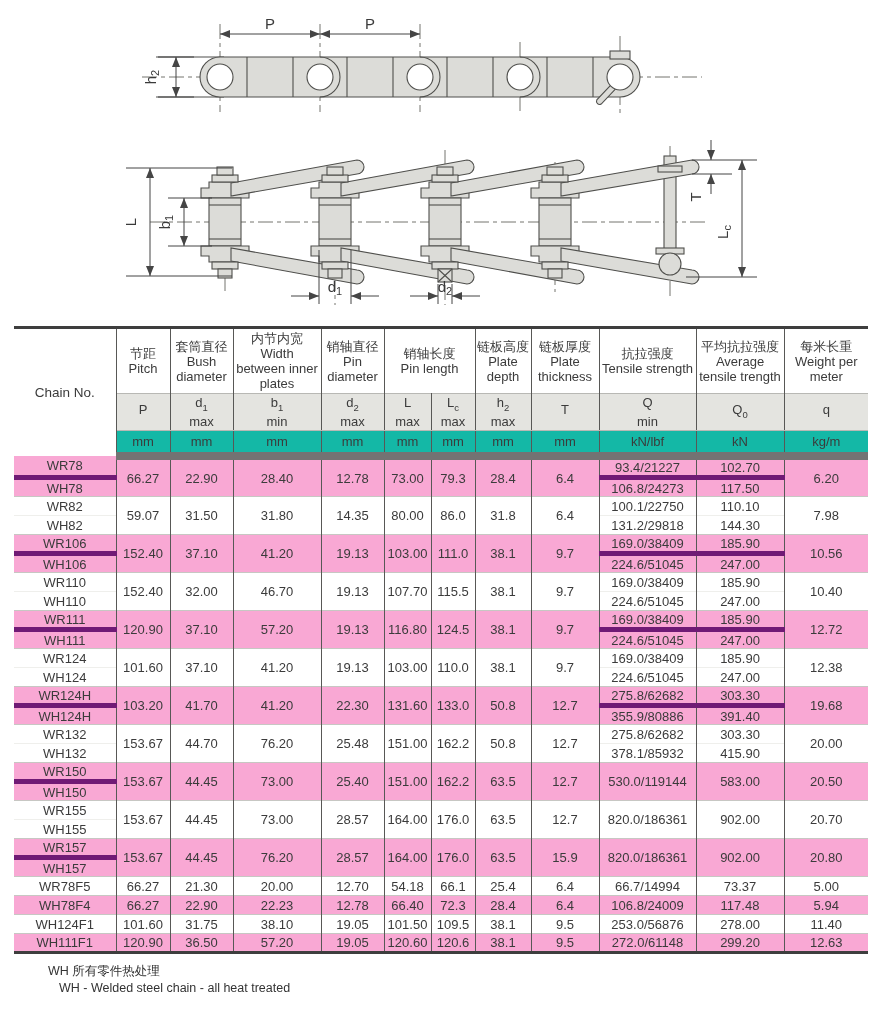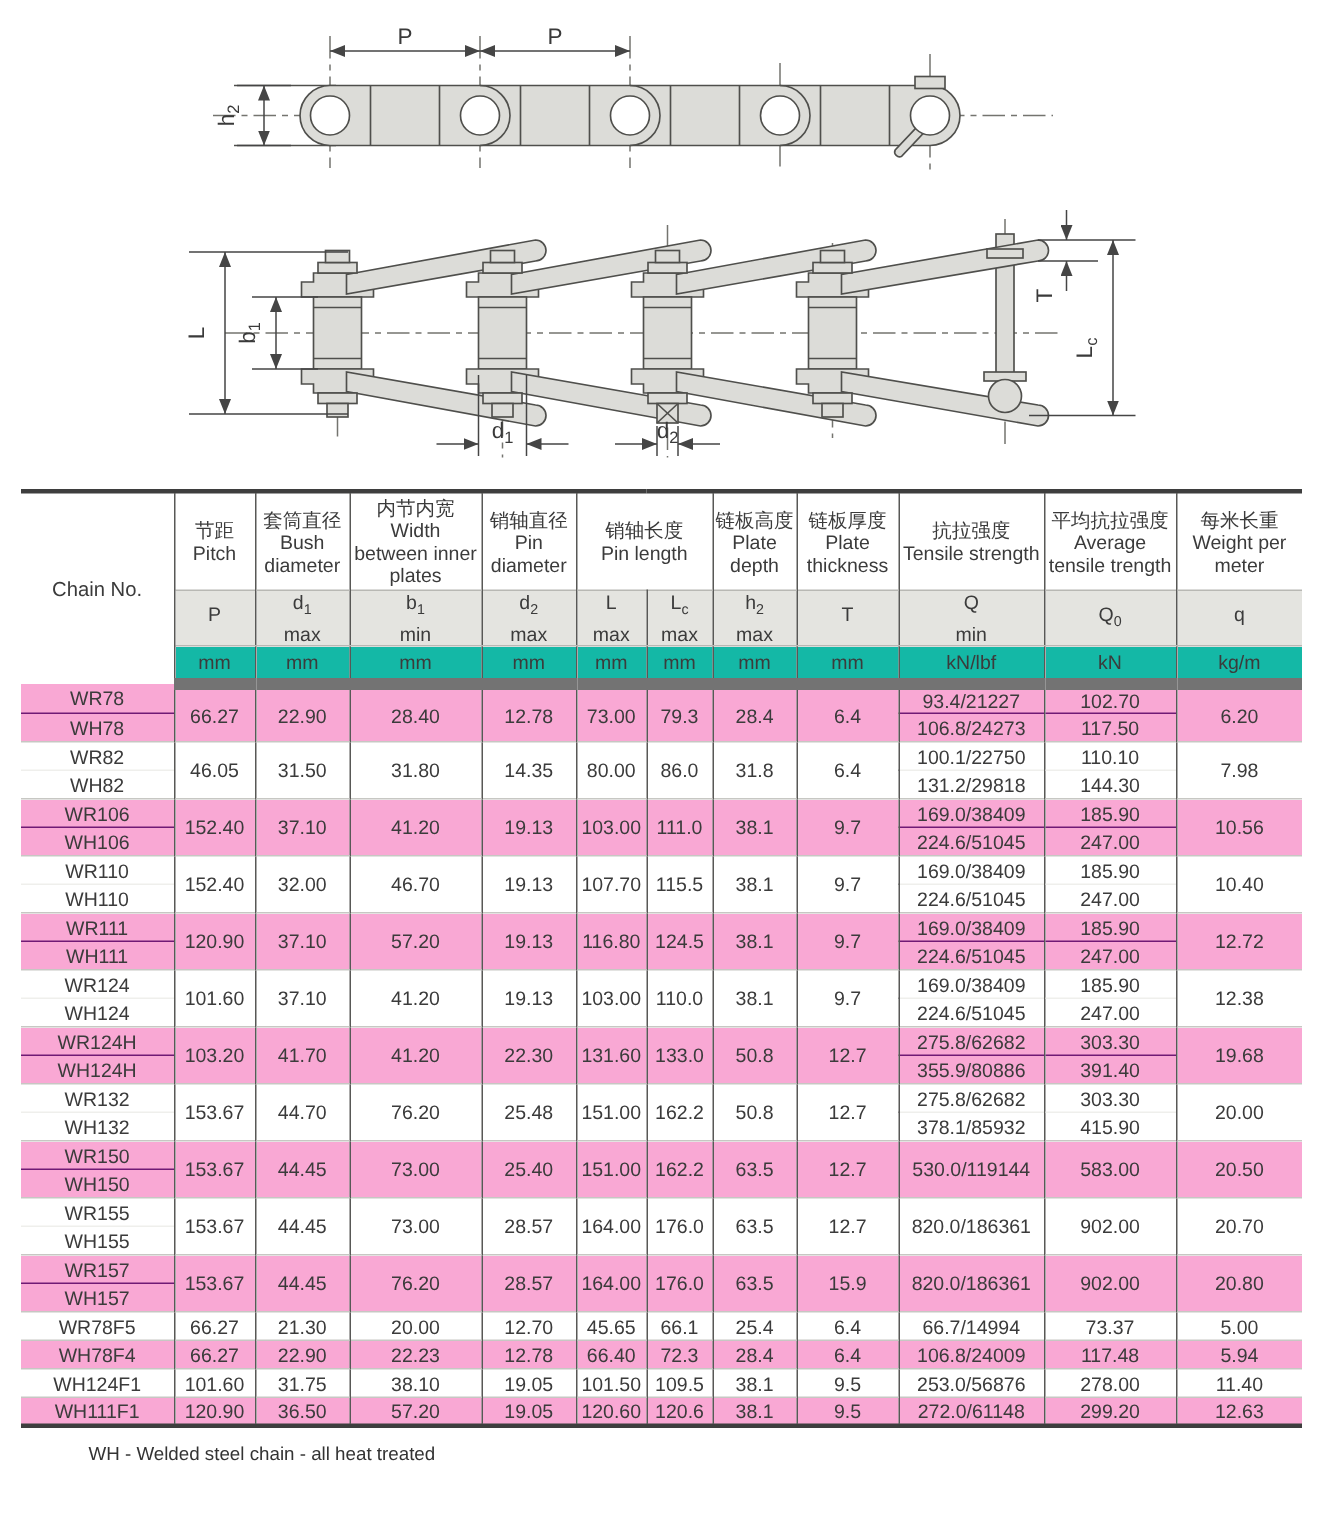--- a/index.html
+++ b/index.html
@@ -17,21 +17,21 @@
                          border-bottom:1px solid #b8b8b4;line-height:15px;vertical-align:middle;}
   .spec thead th.chainhead{background:#fff;border-top:none;border-bottom:none;font-size:13.5px;}
   .spec thead tr.hunit th{height:21px;border-bottom:8px solid #737373;background:#14b8a6;}
   .spec sub{font-size:9.5px;}
   .spec tbody{border-bottom:3px solid #3e3e3e;}
   .spec tbody tr{height:19px;}
   .spec tbody tr.shade{background:#f9a8d4;}
   .spec tbody tr.gstart td{border-top:1px solid #c7c7c3;}
   .spec tbody tr:first-child td{border-top:none;}
   .spec tbody tr.sub td{border-top:1px solid #efefec;}
-  .spec tbody tr.sub.shade td{border-top:1px solid #701a75;}
+  .spec tbody tr.sub.shade td{border-top:5px solid #701a75;}
 
   .notes{margin:9px 0 0 17px;font-size:12.5px;line-height:17px;color:#333;}
   .notes .i1{padding-left:31px;}
   .notes .i2{padding-left:42px;}
 </style>
 </head>
 <body>
 
 <div class="sheet">
 
@@ -323,21 +323,21 @@
           <td>102.70</td>
           <td rowspan="2" class="nocr">6.20</td>
         </tr>
         <tr class="sub shade">
           <td>WH78</td>
           <td>106.8/24273</td>
           <td>117.50</td>
         </tr>
         <tr class="gstart">
           <td>WR82</td>
-          <td rowspan="2">46.05</td>
+          <td rowspan="2">59.07</td>
           <td rowspan="2">31.50</td>
           <td rowspan="2">31.80</td>
           <td rowspan="2">14.35</td>
           <td rowspan="2">80.00</td>
           <td rowspan="2">86.0</td>
           <td rowspan="2">31.8</td>
           <td rowspan="2">6.4</td>
           <td>100.1/22750</td>
           <td>110.10</td>
           <td rowspan="2" class="nocr">7.98</td>
@@ -511,21 +511,21 @@
         </tr>
         <tr class="sub shade">
           <td>WH157</td>
         </tr>
         <tr class="gstart">
           <td>WR78F5</td>
           <td>66.27</td>
           <td>21.30</td>
           <td>20.00</td>
           <td>12.70</td>
-          <td>45.65</td>
+          <td>54.18</td>
           <td>66.1</td>
           <td>25.4</td>
           <td>6.4</td>
           <td>66.7/14994</td>
           <td>73.37</td>
           <td class="nocr">5.00</td>
         </tr>
         <tr class="gstart shade">
           <td>WH78F4</td>
           <td>66.27</td>
@@ -565,16 +565,17 @@
           <td>38.1</td>
           <td>9.5</td>
           <td>272.0/61148</td>
           <td>299.20</td>
           <td class="nocr">12.63</td>
         </tr>
       </tbody>
   </table>
 
   <div class="notes">
+    <div class="i1">WH 所有零件热处理</div>
     <div class="i2">WH - Welded steel chain - all heat treated</div>
   </div>
 
 </div>
 
 </body></html>

